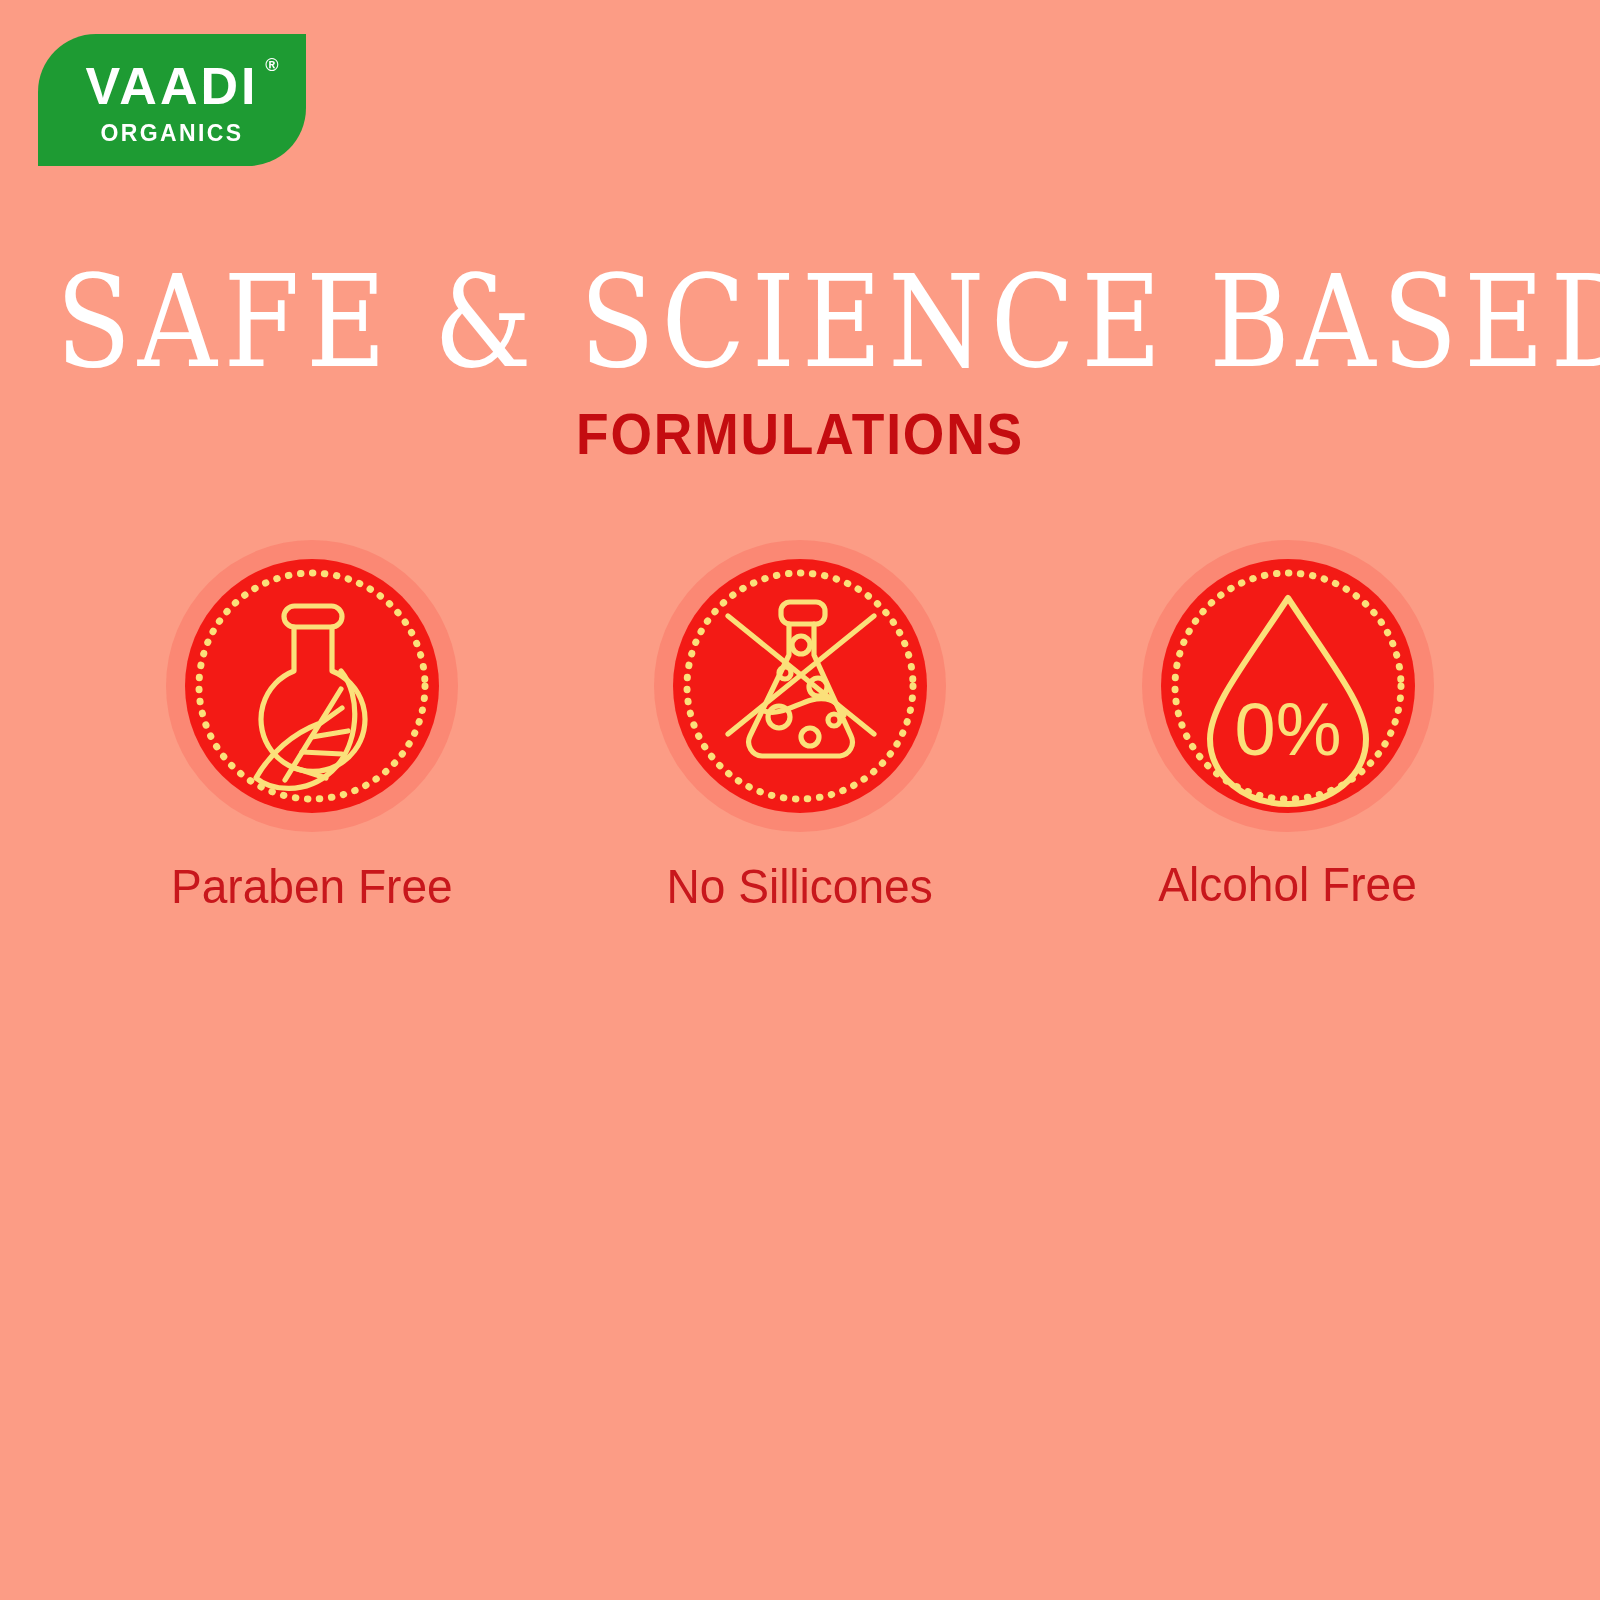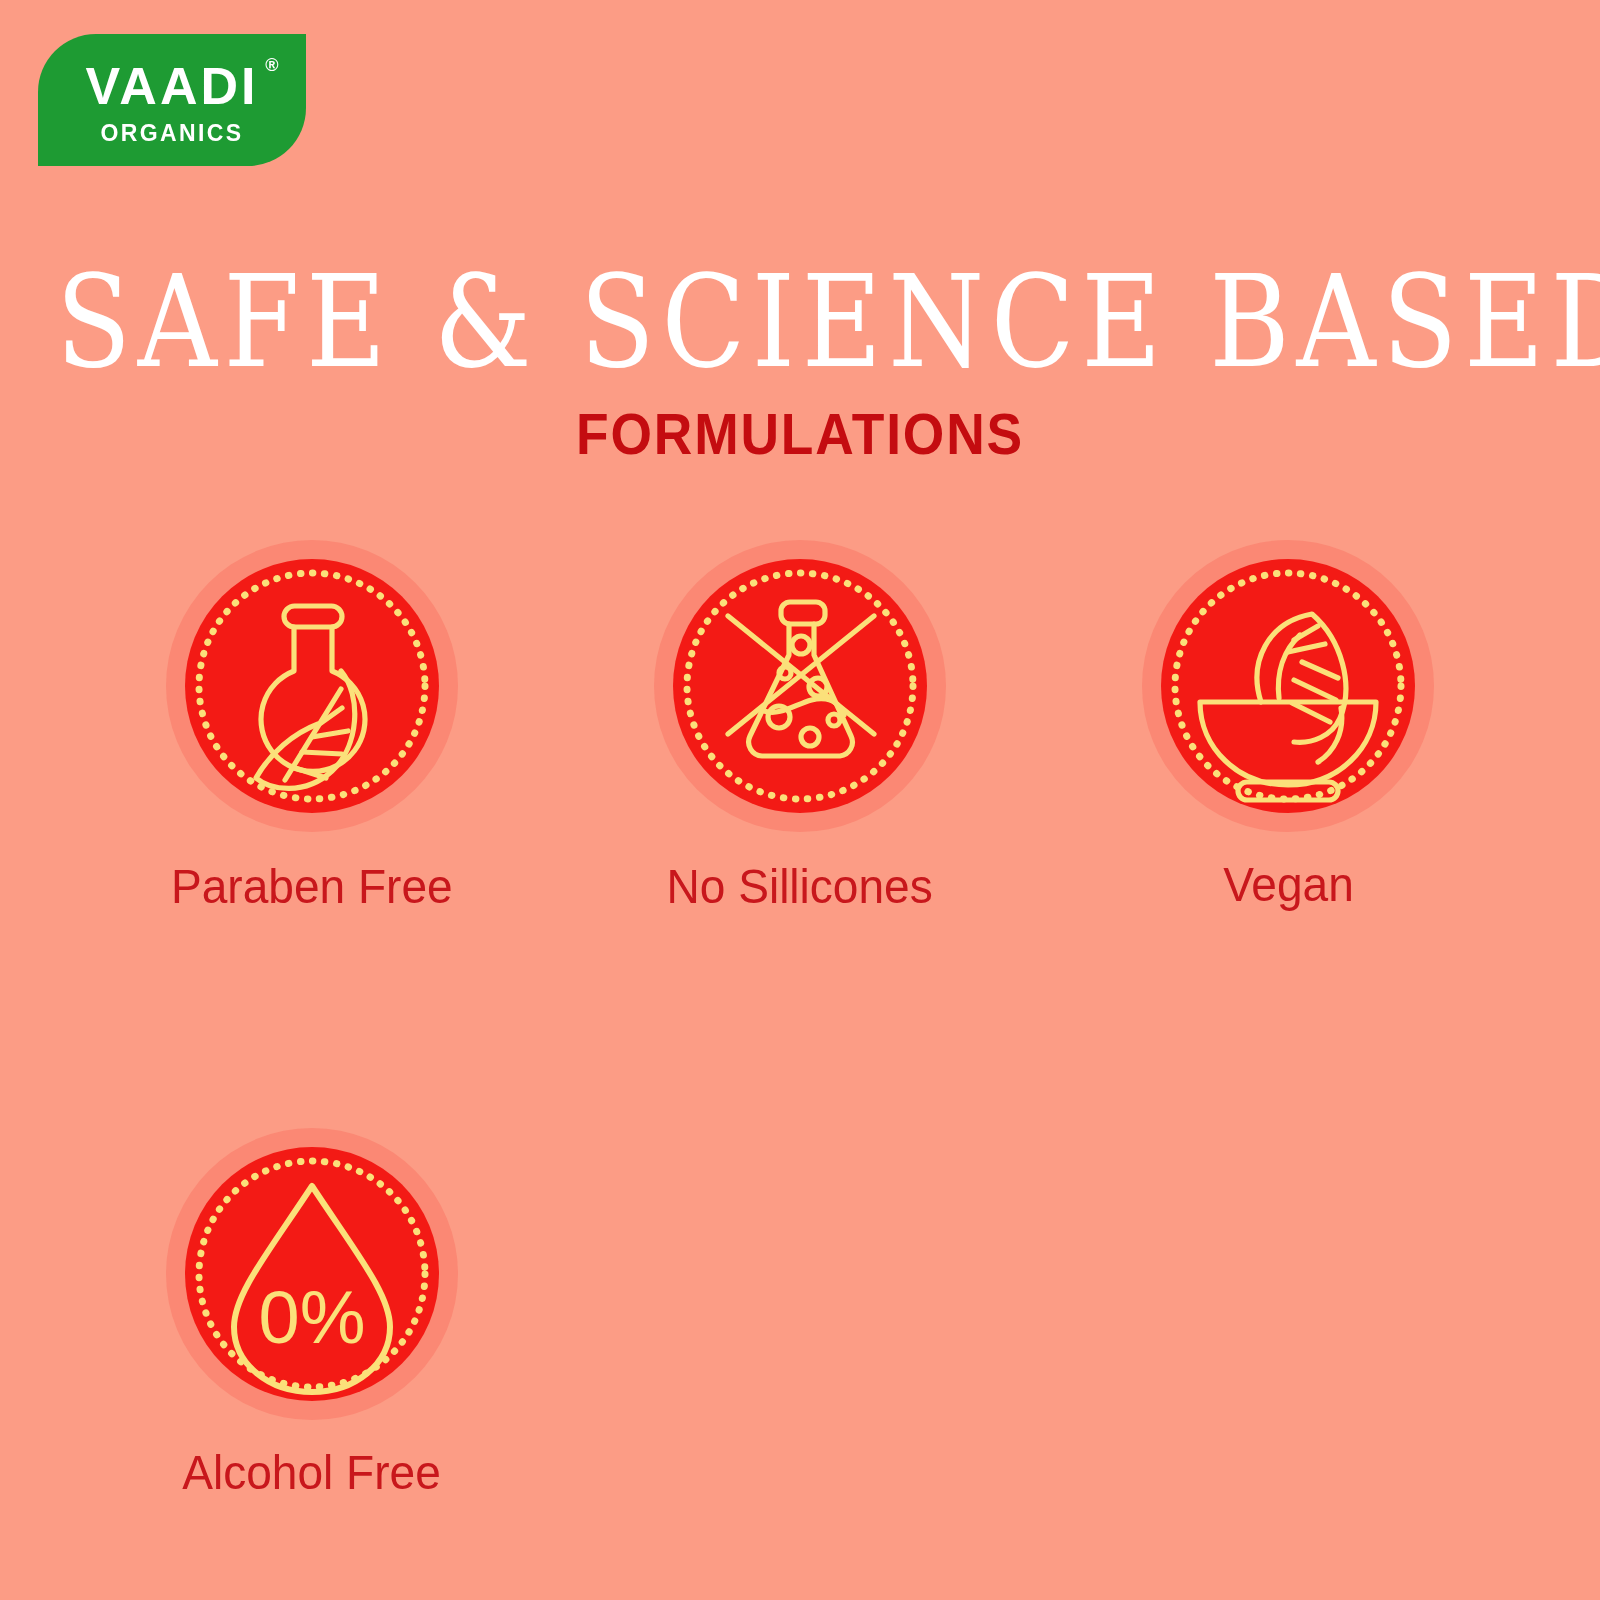--- a/index.html
+++ b/index.html
@@ -202,42 +202,20 @@
           <circle cx="180" cy="180" r="6"></circle>
           <path d="M74 76 L220 194"></path>
           <path d="M220 76 L74 194"></path>
         </g>
       </svg>
     </div>
     <div class="caption">No Sillicones</div>
   </div>
 
 
-  <div class="cell row2">
-    <div class="badge">
-      <div class="halo"></div>
-      <div class="disc"></div>
-      <svg class="art" viewBox="0 0 292 292">
-        <circle cx="146" cy="146" r="113" fill="none" stroke="#FBE07A" stroke-width="7" stroke-linecap="round" stroke-dasharray="0.5 11.6"></circle>
-        <g fill="none" stroke="#FBE07A" stroke-width="5.2" stroke-linejoin="round" stroke-linecap="round">
-
-          <path d="M119 162 C106 122 126 82 170 74 C200 100 212 146 198 178
-                   C190 196 170 204 152 202"></path>
-          <path d="M137 158 C134 132 142 110 158 95"></path>
-          <path d="M194 160 L152 140 M196 138 L160 122 M188 182 L150 163
-                   M183 104 L146 112 M176 86 L152 100"></path>
-          <path d="M199 168 C203 192 192 212 176 222"></path>
-
-          <path d="M58 162 L234 162 C234 208 196 245 146 245 C96 245 58 208 58 162 Z"></path>
-          <rect x="96" y="242" width="100" height="18" rx="9"></rect>
-        </g>
-      </svg>
-    </div>
-    <div class="caption">Vegan</div>
-  </div>
 
 
   <div class="cell row2">
     <div class="badge">
       <div class="halo"></div>
       <div class="disc"></div>
       <svg class="art" viewBox="0 0 292 292">
         <circle cx="146" cy="146" r="113" fill="none" stroke="#FBE07A" stroke-width="7" stroke-linecap="round" stroke-dasharray="0.5 11.6"></circle>
         <path d="M146 58 C190 125 224 166 224 199 C224 236 189 264 146 264
                  C103 264 68 236 68 199 C68 166 102 125 146 58 Z" fill="none" stroke="#FBE07A" stroke-width="6" stroke-linejoin="round" stroke-linecap="round"></path>

